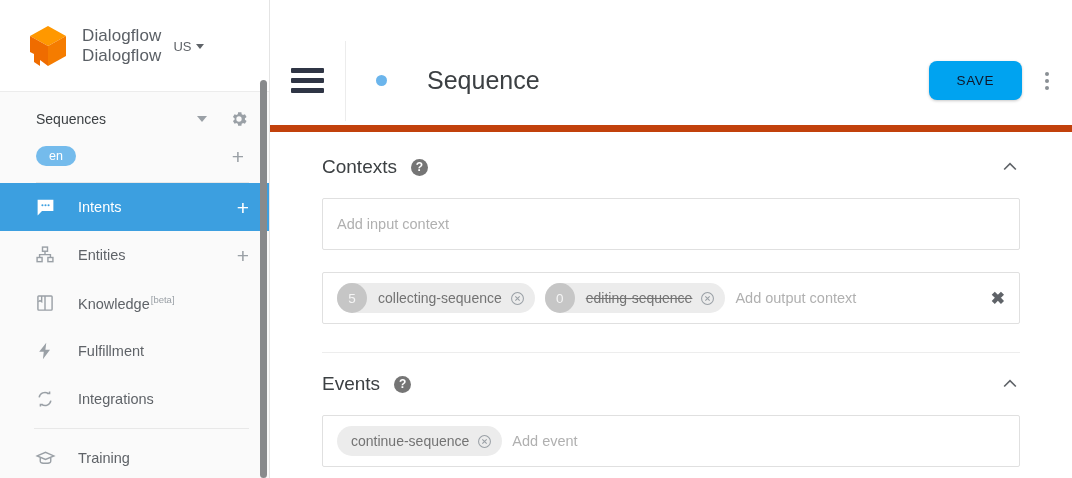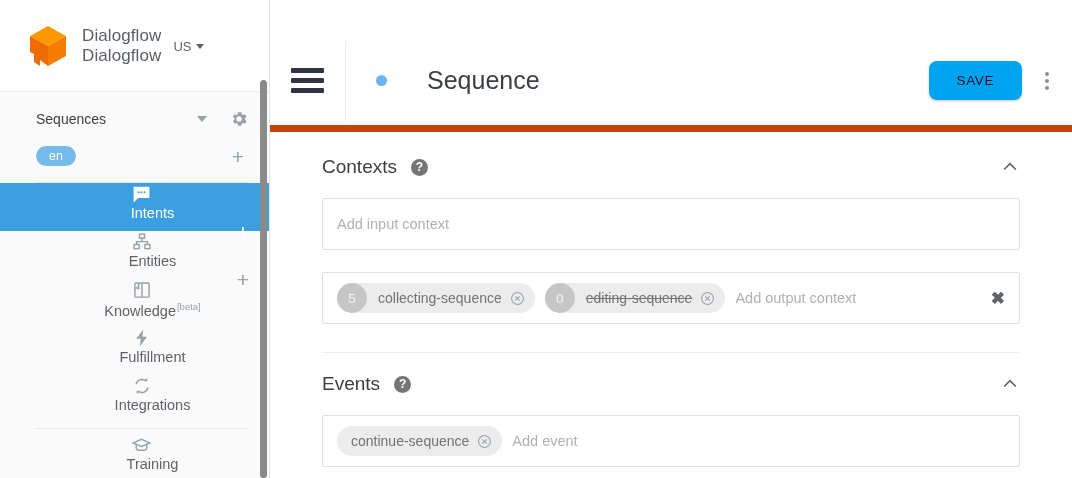--- a/index.html
+++ b/index.html
@@ -84,21 +84,20 @@
     margin: 8px 20px 0 36px;
     border-top: 1px solid #e8e8e8;
   }
 
   .nav-item {
     height: 48px;
     display: flex; align-items: center;
     padding: 0 20px 0 34px;
     cursor: pointer;
     color: #5f6368;
-    flex-direction: column;
   }
   .nav-item.active { background: #3c9fe0; color: #ffffff; }
   .nav-icon {
     width: 22px; height: 22px; flex: 0 0 22px;
     display: flex; align-items: center; justify-content: center;
   }
   .nav-label {
     margin-left: 22px; font-size: 14.5px;
     white-space: nowrap;
   }

